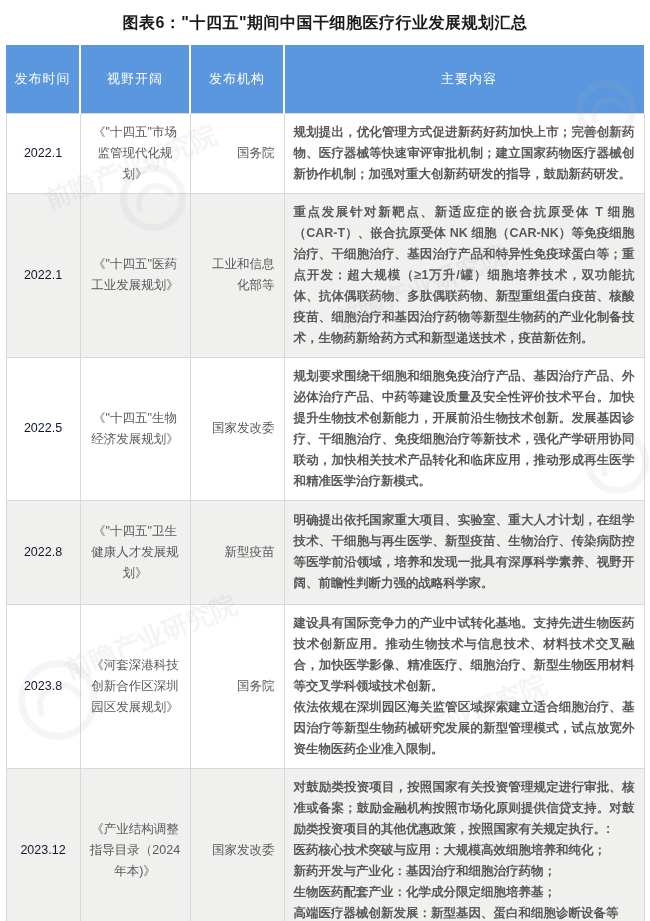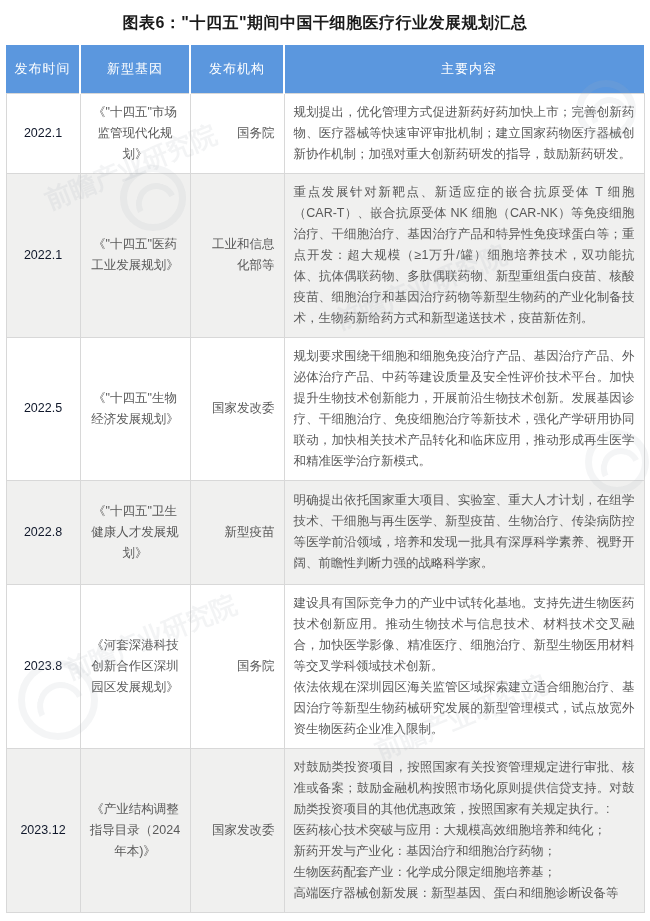--- a/index.html
+++ b/index.html
@@ -36,21 +36,21 @@
   }
   col.c1 { width: 74px; }
   col.c2 { width: 110px; }
   col.c3 { width: 94px; }
   col.c4 { width: 360px; }
   th {
     background: var(--headerBg);
     color: var(--headerText);
     font-size: 13px;
     font-weight: normal;
-    height: 48px;
+    height: 68px;
     text-align: center;
     vertical-align: middle;
     border-right: 2px solid #ffffff;
     letter-spacing: 1px;
   }
   th:last-child { border-right: none; padding-left: 9px; }
   td {
     border: 1px solid var(--border);
     font-size: 12.5px;
     line-height: 21px;
@@ -62,21 +62,21 @@
   tbody tr:nth-child(even) td { background: var(--rowAltBg); }
   tr.r0 td { height: 80px; }
   tr.r1 td { height: 160px; }
   tr.r2 td { height: 117px; }
   tr.r3 td { height: 104px; }
   tr.r4 td { height: 150px; }
   tr.r5 td { height: 157px; }
   td.c-date   { text-align: center; color: #0f172a; }
   td.c-policy { text-align: center; }
   td.c-agency { text-align: right; padding-left: 10px; }
-  td.c-content { text-align: justify; text-justify: inter-ideograph; }
+  td.c-content { text-align: justify; text-justify: inter-ideograph; font-weight: bold; }
   td.c-content p { margin: 0; }
   
   .wm-text {
     position: absolute;
     font-size: 26px;
     font-weight: bold;
     color: rgba(160, 168, 175, 0.12);
     transform: rotate(-22deg);
     white-space: nowrap;
     pointer-events: none;
@@ -110,21 +110,21 @@
   <table class="policy-table">
     <colgroup>
       <col class="c1">
         <col class="c2">
         <col class="c3">
         <col class="c4">
     </colgroup>
     <thead>
       <tr>
         <th>发布时间</th>
-        <th>新型基因</th>
+        <th>视野开阔</th>
         <th>发布机构</th>
         <th>主要内容</th>
       </tr>
     </thead>
     <tbody>
       <tr class="r0">
         <td class="c-date">2022.1</td>
         <td class="c-policy">《"十四五"市场监管现代化规划》</td>
         <td class="c-agency">国务院</td>
         <td class="c-content">

